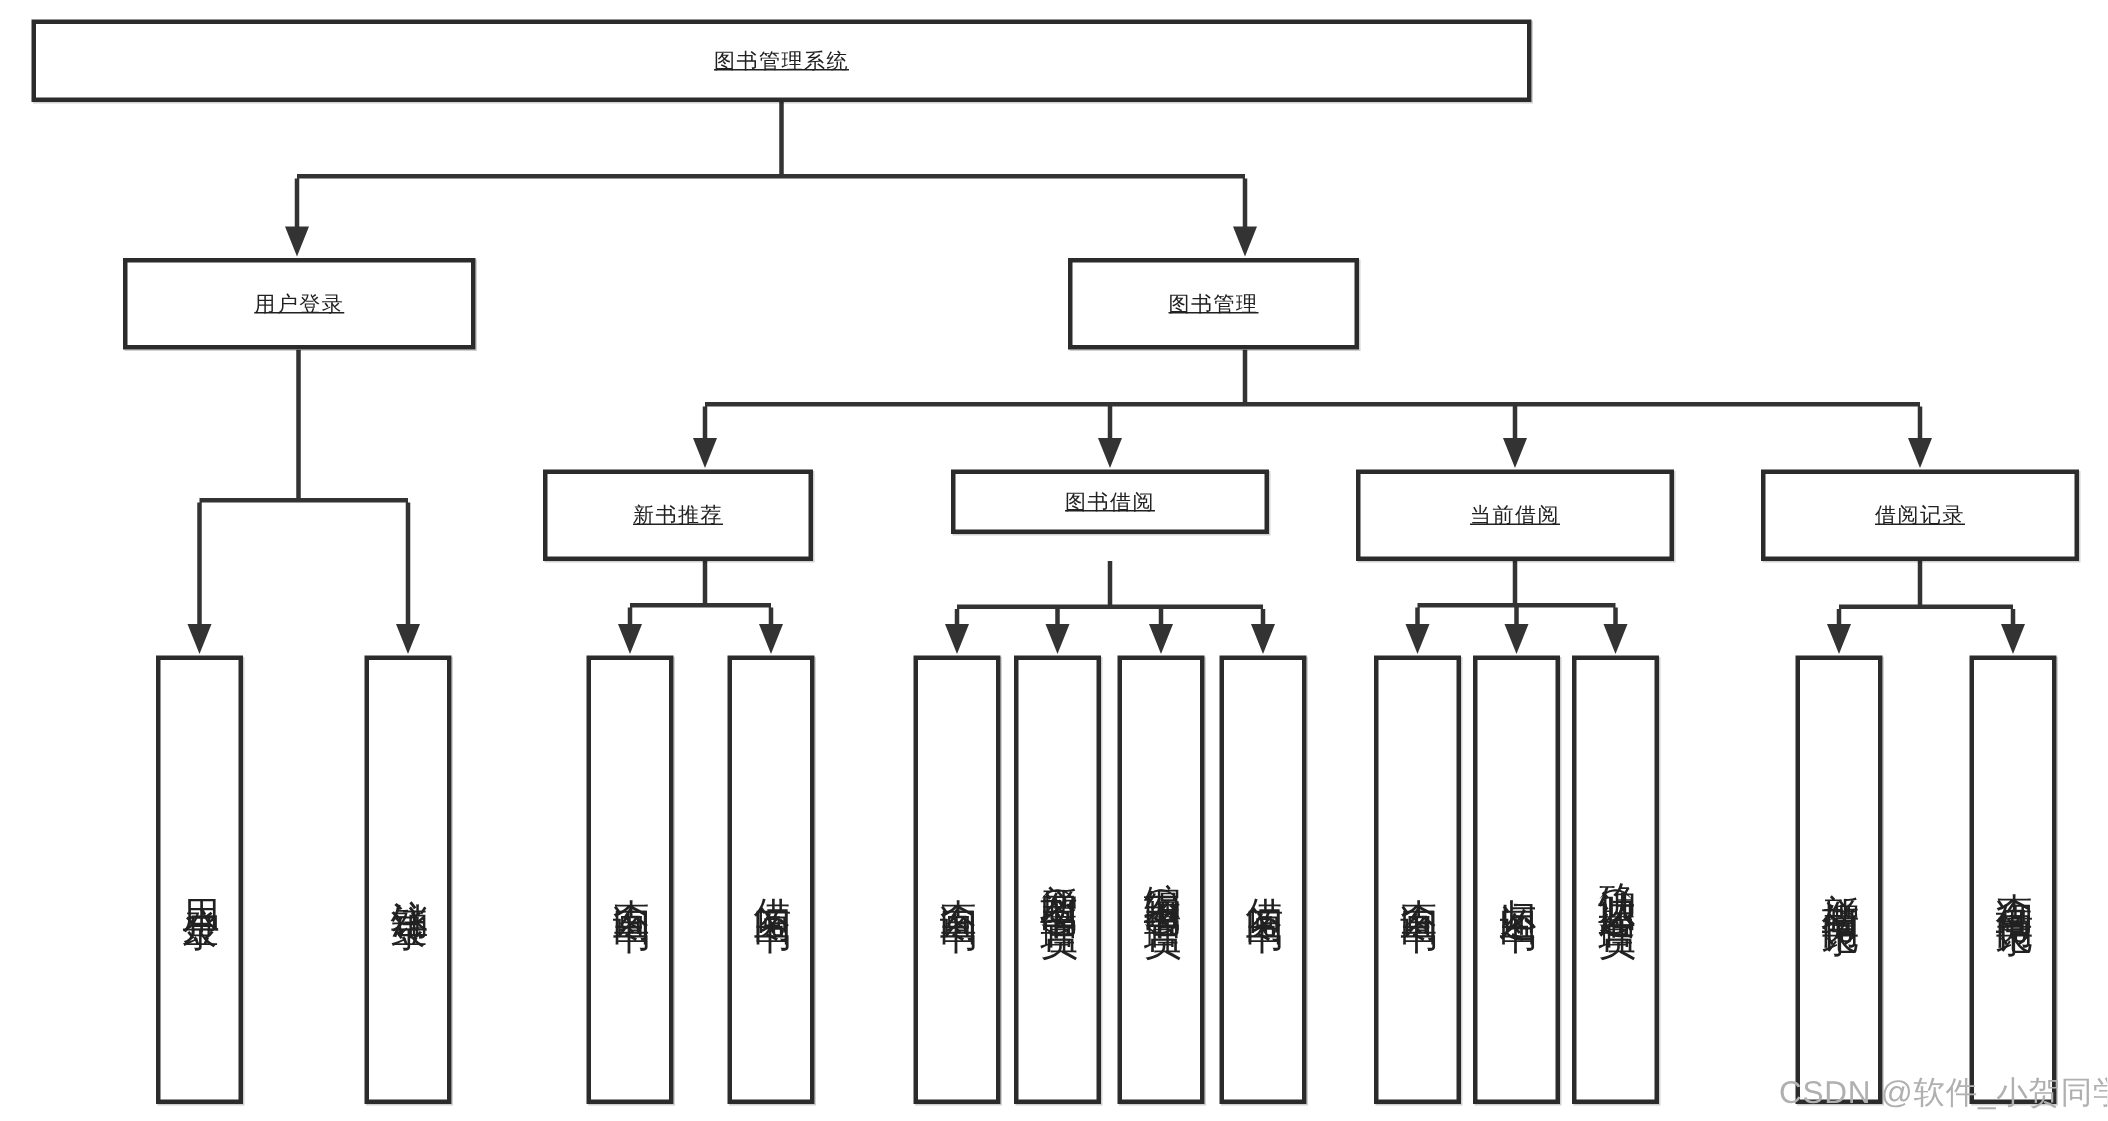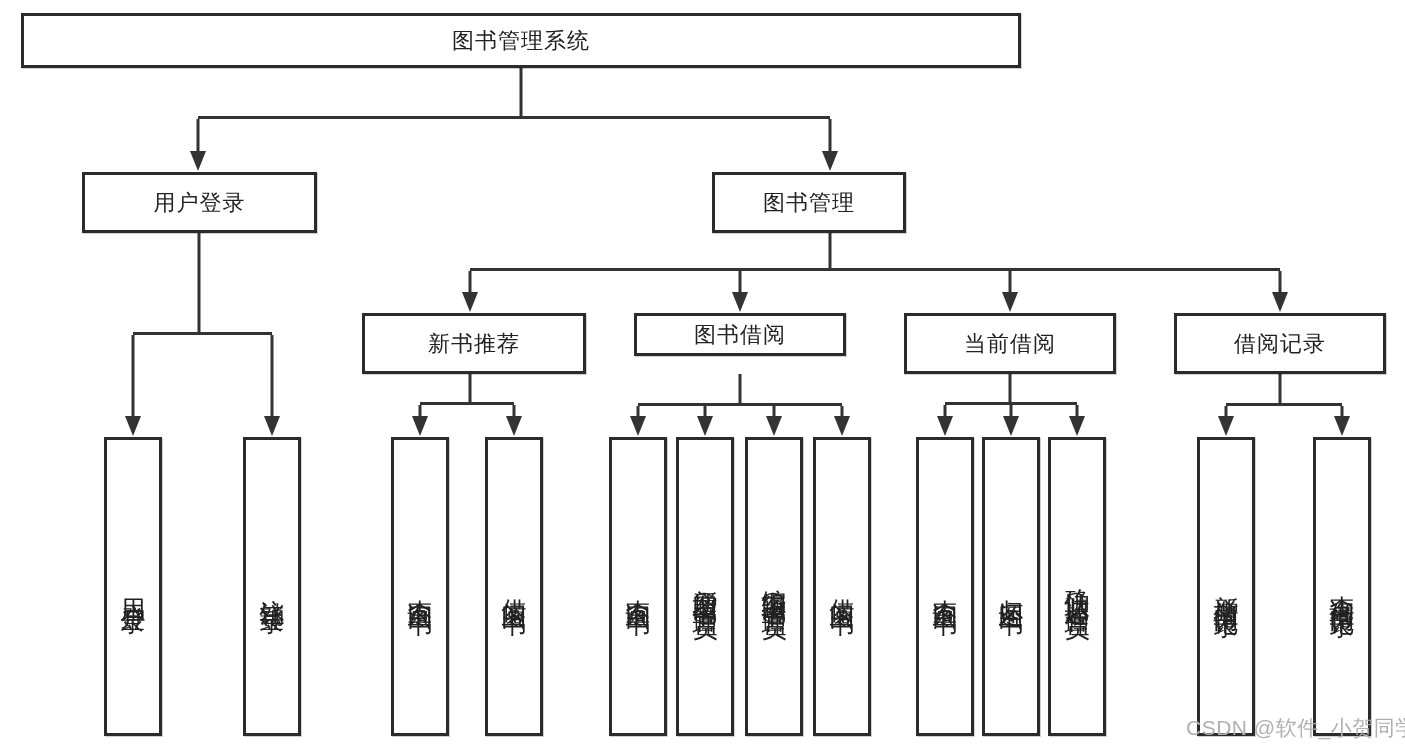--- a/index.html
+++ b/index.html
@@ -29,23 +29,24 @@
     background: #ffffff;
     border: 3px solid #2b2b2b;
     color: #212121;
     display: flex;
     align-items: center;
     justify-content: center;
     z-index: 2;
     box-shadow: 1px 1px 0 rgba(0,0,0,0.18);
   }
   .h-node {
-    font-size: 22px;
+    font-size: 14px;
     letter-spacing: 1px;
     white-space: nowrap;
+    text-decoration: underline;
   }
   .v-node {
     writing-mode: vertical-rl;
     font-size: 25px;
     letter-spacing: 4px;
     line-height: 1;
   }
   .watermark {
     position: absolute;
     left: 1186px;
@@ -95,21 +96,21 @@
       <polygon points="1218,416 1234,416 1226,436"></polygon>
       <polygon points="1334,416 1350,416 1342,436"></polygon>
     </g>
   </svg>
 
   <div class="node h-node" style="left:21px; top:13px; width:1000px; height:55px;">图书管理系统</div>
 
   <div class="node h-node" style="left:82px; top:172px; width:235px; height:61px;">用户登录</div>
   <div class="node h-node" style="left:712px; top:172px; width:194px; height:61px;">图书管理</div>
 
-  <div class="node h-node" style="left:362px; top:313px; width:224px; height:61px;">新书推荐</div>
+  <div class="node h-node" style="left:362px; top:313px; width:180px; height:61px;">新书推荐</div>
   <div class="node h-node" style="left:634px; top:313px; width:212px; height:43px;">图书借阅</div>
   <div class="node h-node" style="left:904px; top:313px; width:212px; height:61px;">当前借阅</div>
   <div class="node h-node" style="left:1174px; top:313px; width:212px; height:61px;">借阅记录</div>
 
   <div class="node v-node" style="left:104px; top:437px; width:58px; height:299px;">用户登录</div>
   <div class="node v-node" style="left:243px; top:437px; width:58px; height:299px;">注销登录</div>
 
   <div class="node v-node" style="left:391px; top:437px; width:58px; height:299px;">查询图书</div>
   <div class="node v-node" style="left:485px; top:437px; width:58px; height:299px;">借阅图书</div>
 

